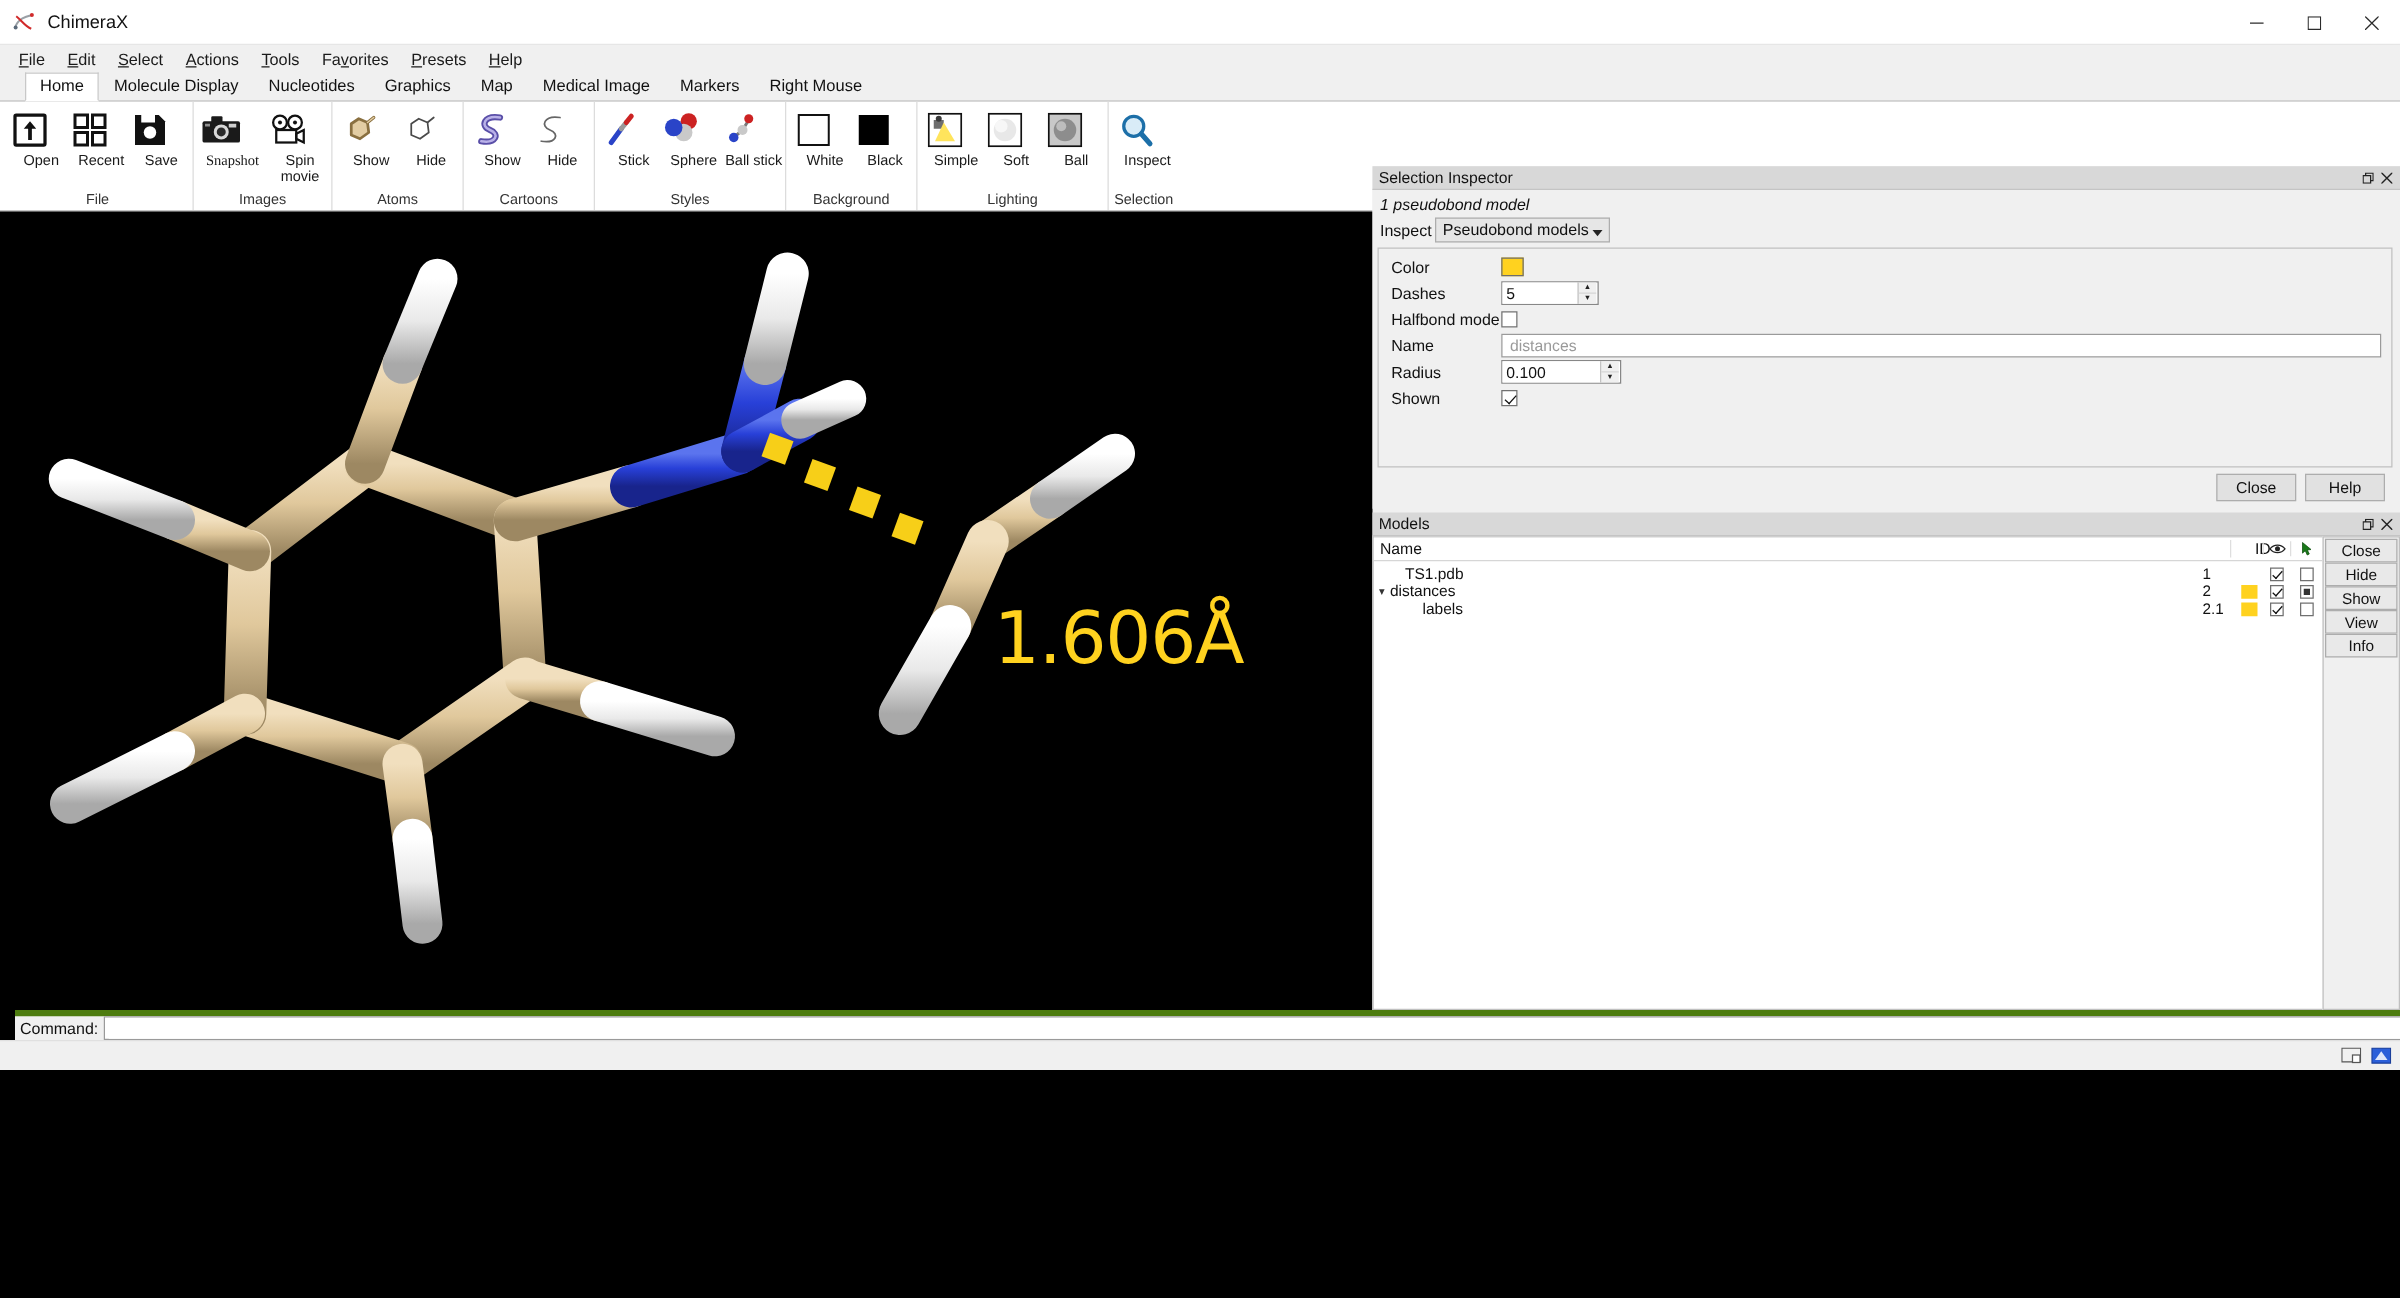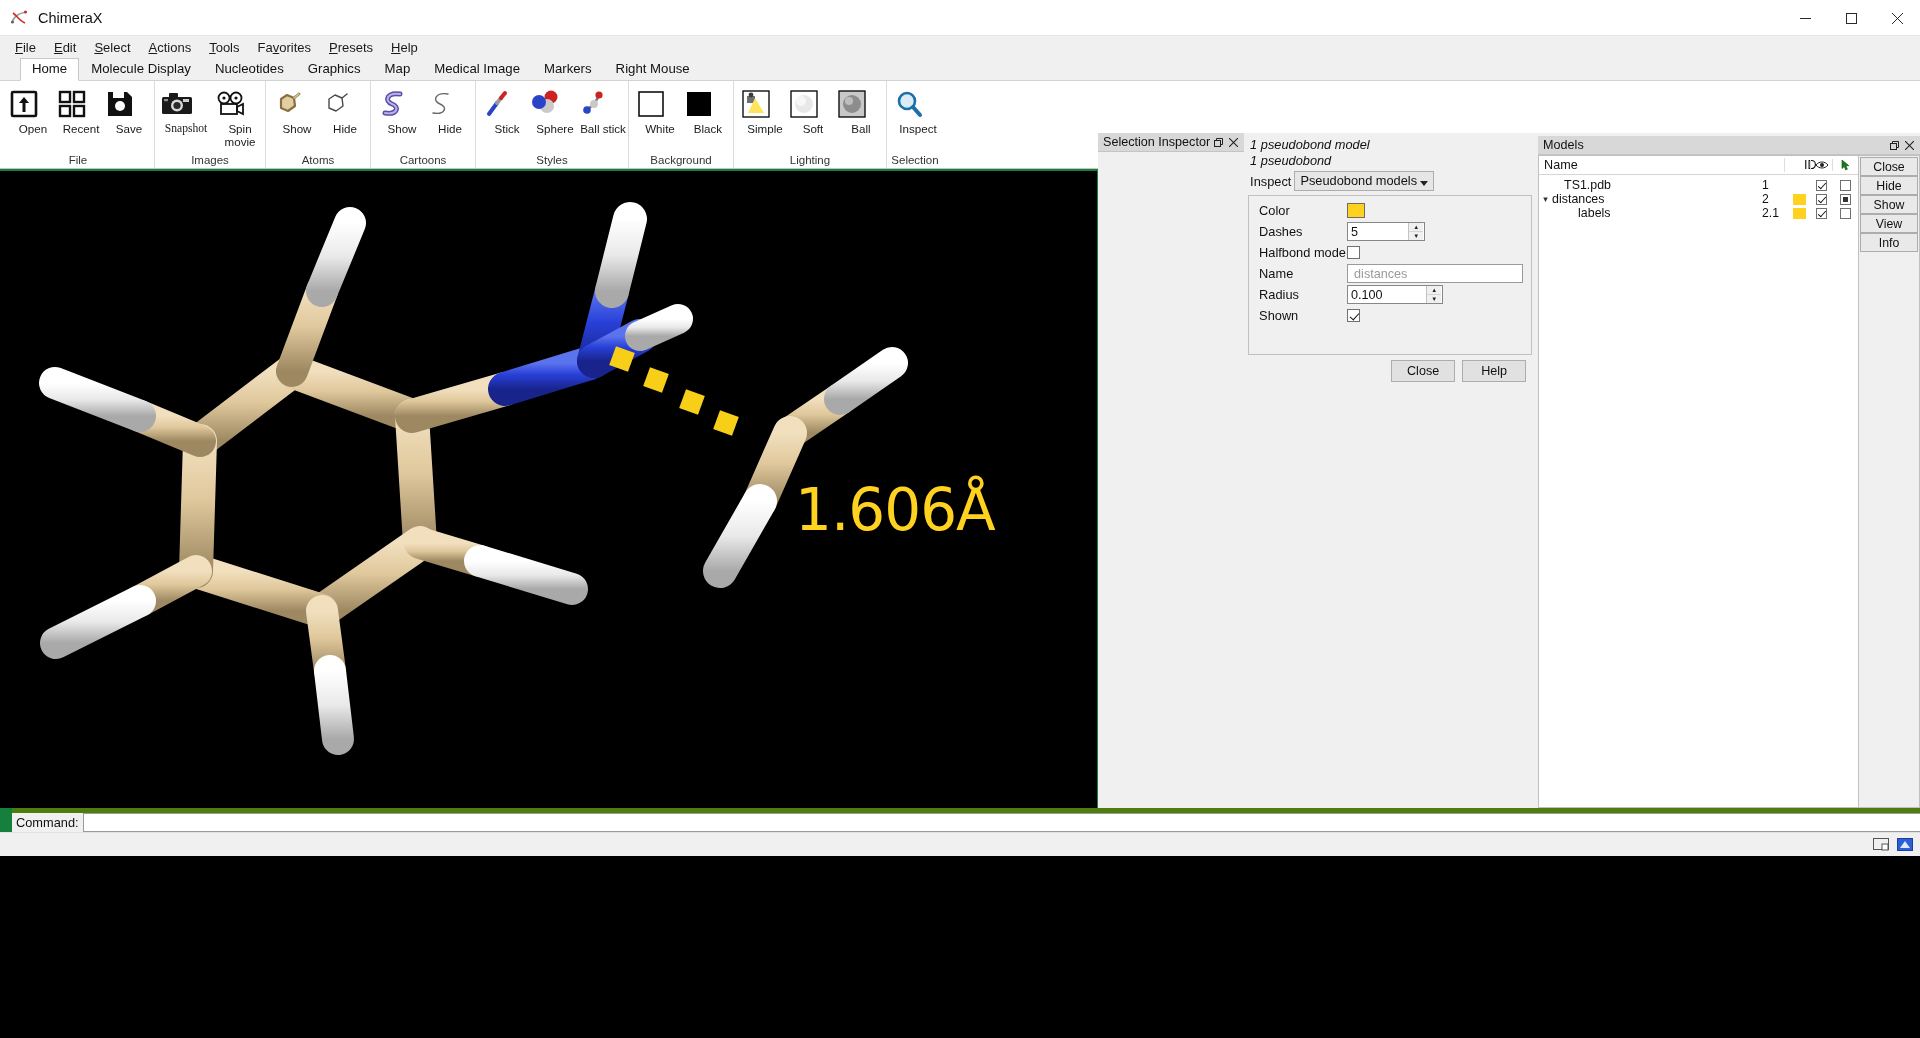--- a/index.html
+++ b/index.html
@@ -4,21 +4,21 @@
 <style>
   * { box-sizing: border-box; }
   html, body {
     margin: 0; padding: 0;
     width: 1920px; height: 1038px;
     overflow: hidden;
     font-family: "Liberation Sans", sans-serif;
     background: #f0f0f0;
     -webkit-font-smoothing: antialiased;
   }
-  #app { position: relative; width: 1920px; height: 1031px; background: #15803d; }
+  #app { position: relative; width: 1920px; height: 1031px; background: #000000; }
 
   
   .titlebar {
     height: 36px; background: #ffffff; display: flex; align-items: center;
     border-bottom: 1px solid #e6e6e6; position: relative;
   }
   .title-left { display: flex; align-items: center; padding-left: 9px; gap: 9px; }
   .app-icon { width: 20px; height: 20px; position: relative; }
   .app-title { font-size: 14.5px; color: #111; }
   .win-btns { position: absolute; right: 0; top: 0; height: 36px; display: flex; }
@@ -84,21 +84,21 @@
   .viewport svg { display: block; }
   .dist-label {
     position: absolute; font-family: "DejaVu Sans", sans-serif; font-size: 58px;
     color: #ffd21f; left: 795px; top: 305px; letter-spacing: -1px;
     text-shadow: 0 0 1px rgba(0,0,0,0.2);
   }
 
   
   .panel-col {
     position: absolute; left: 1098px; top: 133px; width: 822px; height: 675px;
-    display: flex; flex-direction: row; background: #f0f0f0;
+    display: flex; flex-direction: column; background: #f0f0f0;
   }
   .panel-title {
     height: 19px; background: #d8d8d8; display: flex; align-items: center;
     padding: 0 4px 0 5px; font-size: 12.6px; color: #111;
     border-bottom: 1px solid #c4c4c4;
   }
   .panel-title .ttext { flex: 1; }
   .panel-title .tbtn { width: 13px; height: 13px; display:flex; align-items:center; justify-content:center;
     font-size: 10px; color: #222; cursor: default; margin-left: 2px; }
 
@@ -621,21 +621,20 @@
       <span class="tbtn">
         <svg width="9" height="9" viewBox="0 0 9 9">
             <line x1="0" y1="0" x2="9" y2="9" stroke="#222" stroke-width="1.1"></line>
             <line x1="9" y1="0" x2="0" y2="9" stroke="#222" stroke-width="1.1"></line>
           </svg>
       </span>
     </div>
 
     <div class="inspector">
       <div class="insp-line">1 pseudobond model</div>
-      <div class="insp-line">1 pseudobond</div>
 
       <div class="insp-row-inspect">
         <span class="lab">Inspect</span>
         <span class="combo">Pseudobond models</span>
       </div>
 
       <div class="insp-fields">
 
         <div class="fld-row">
           <span class="fld-lab">Color</span>

